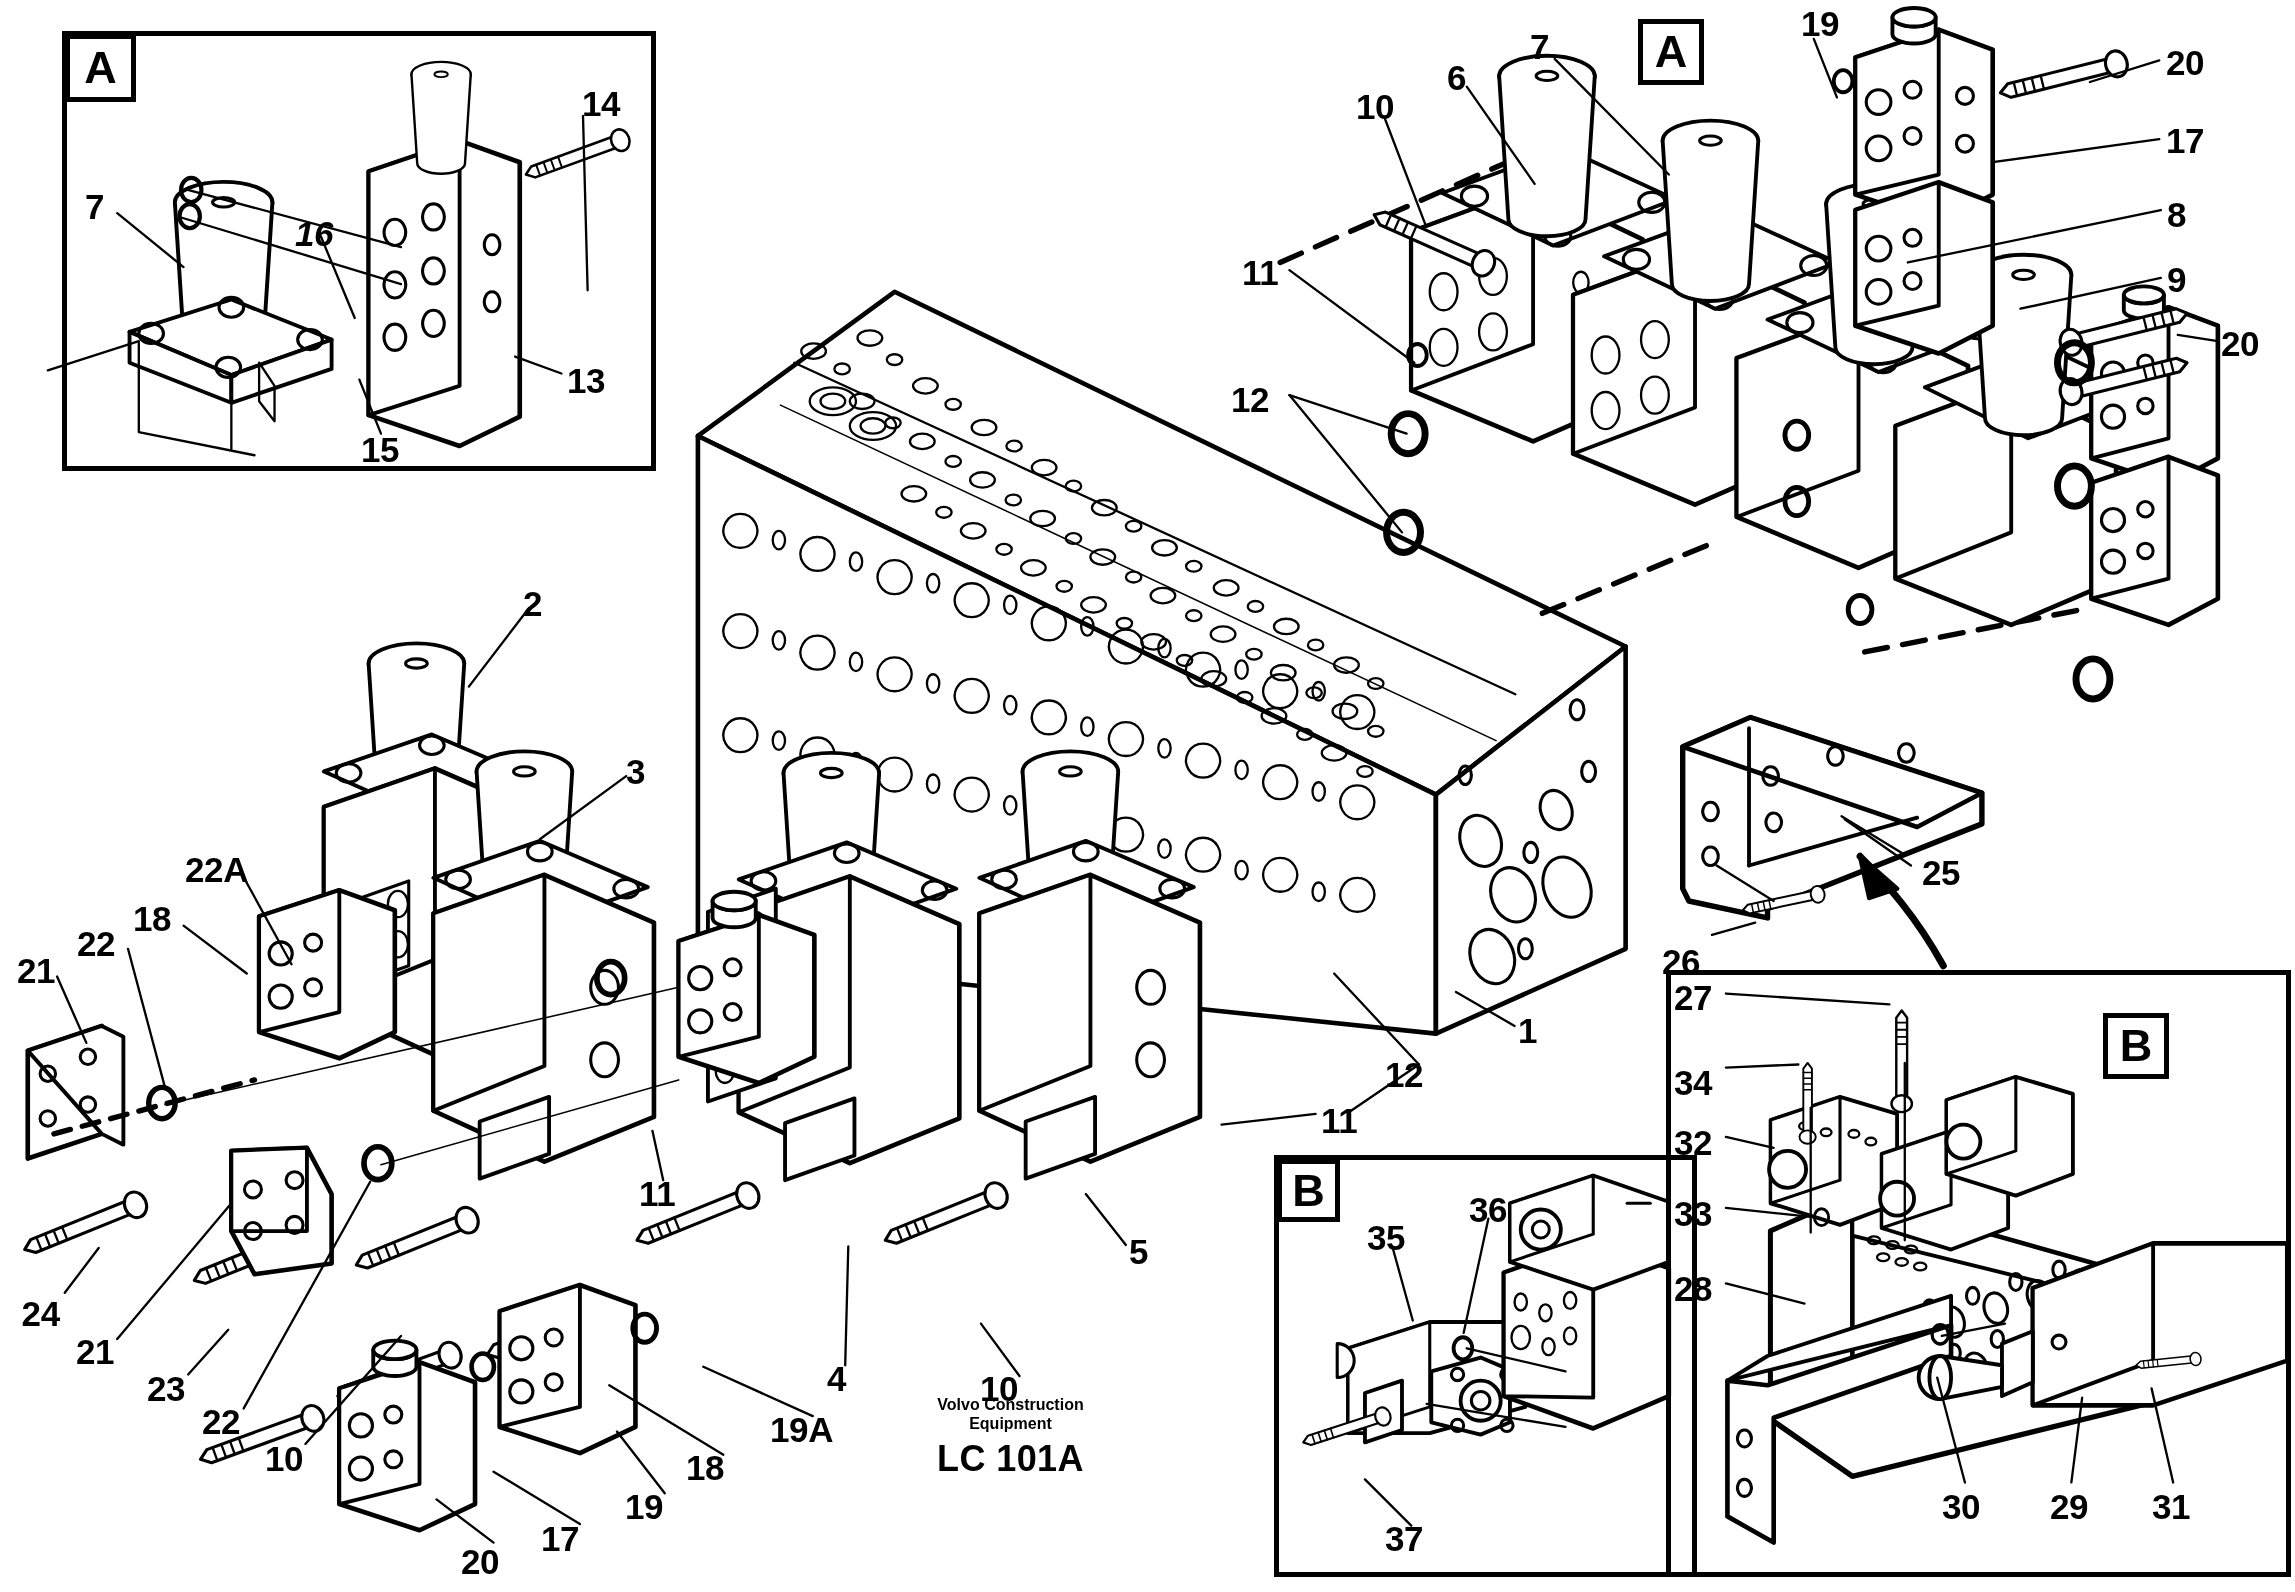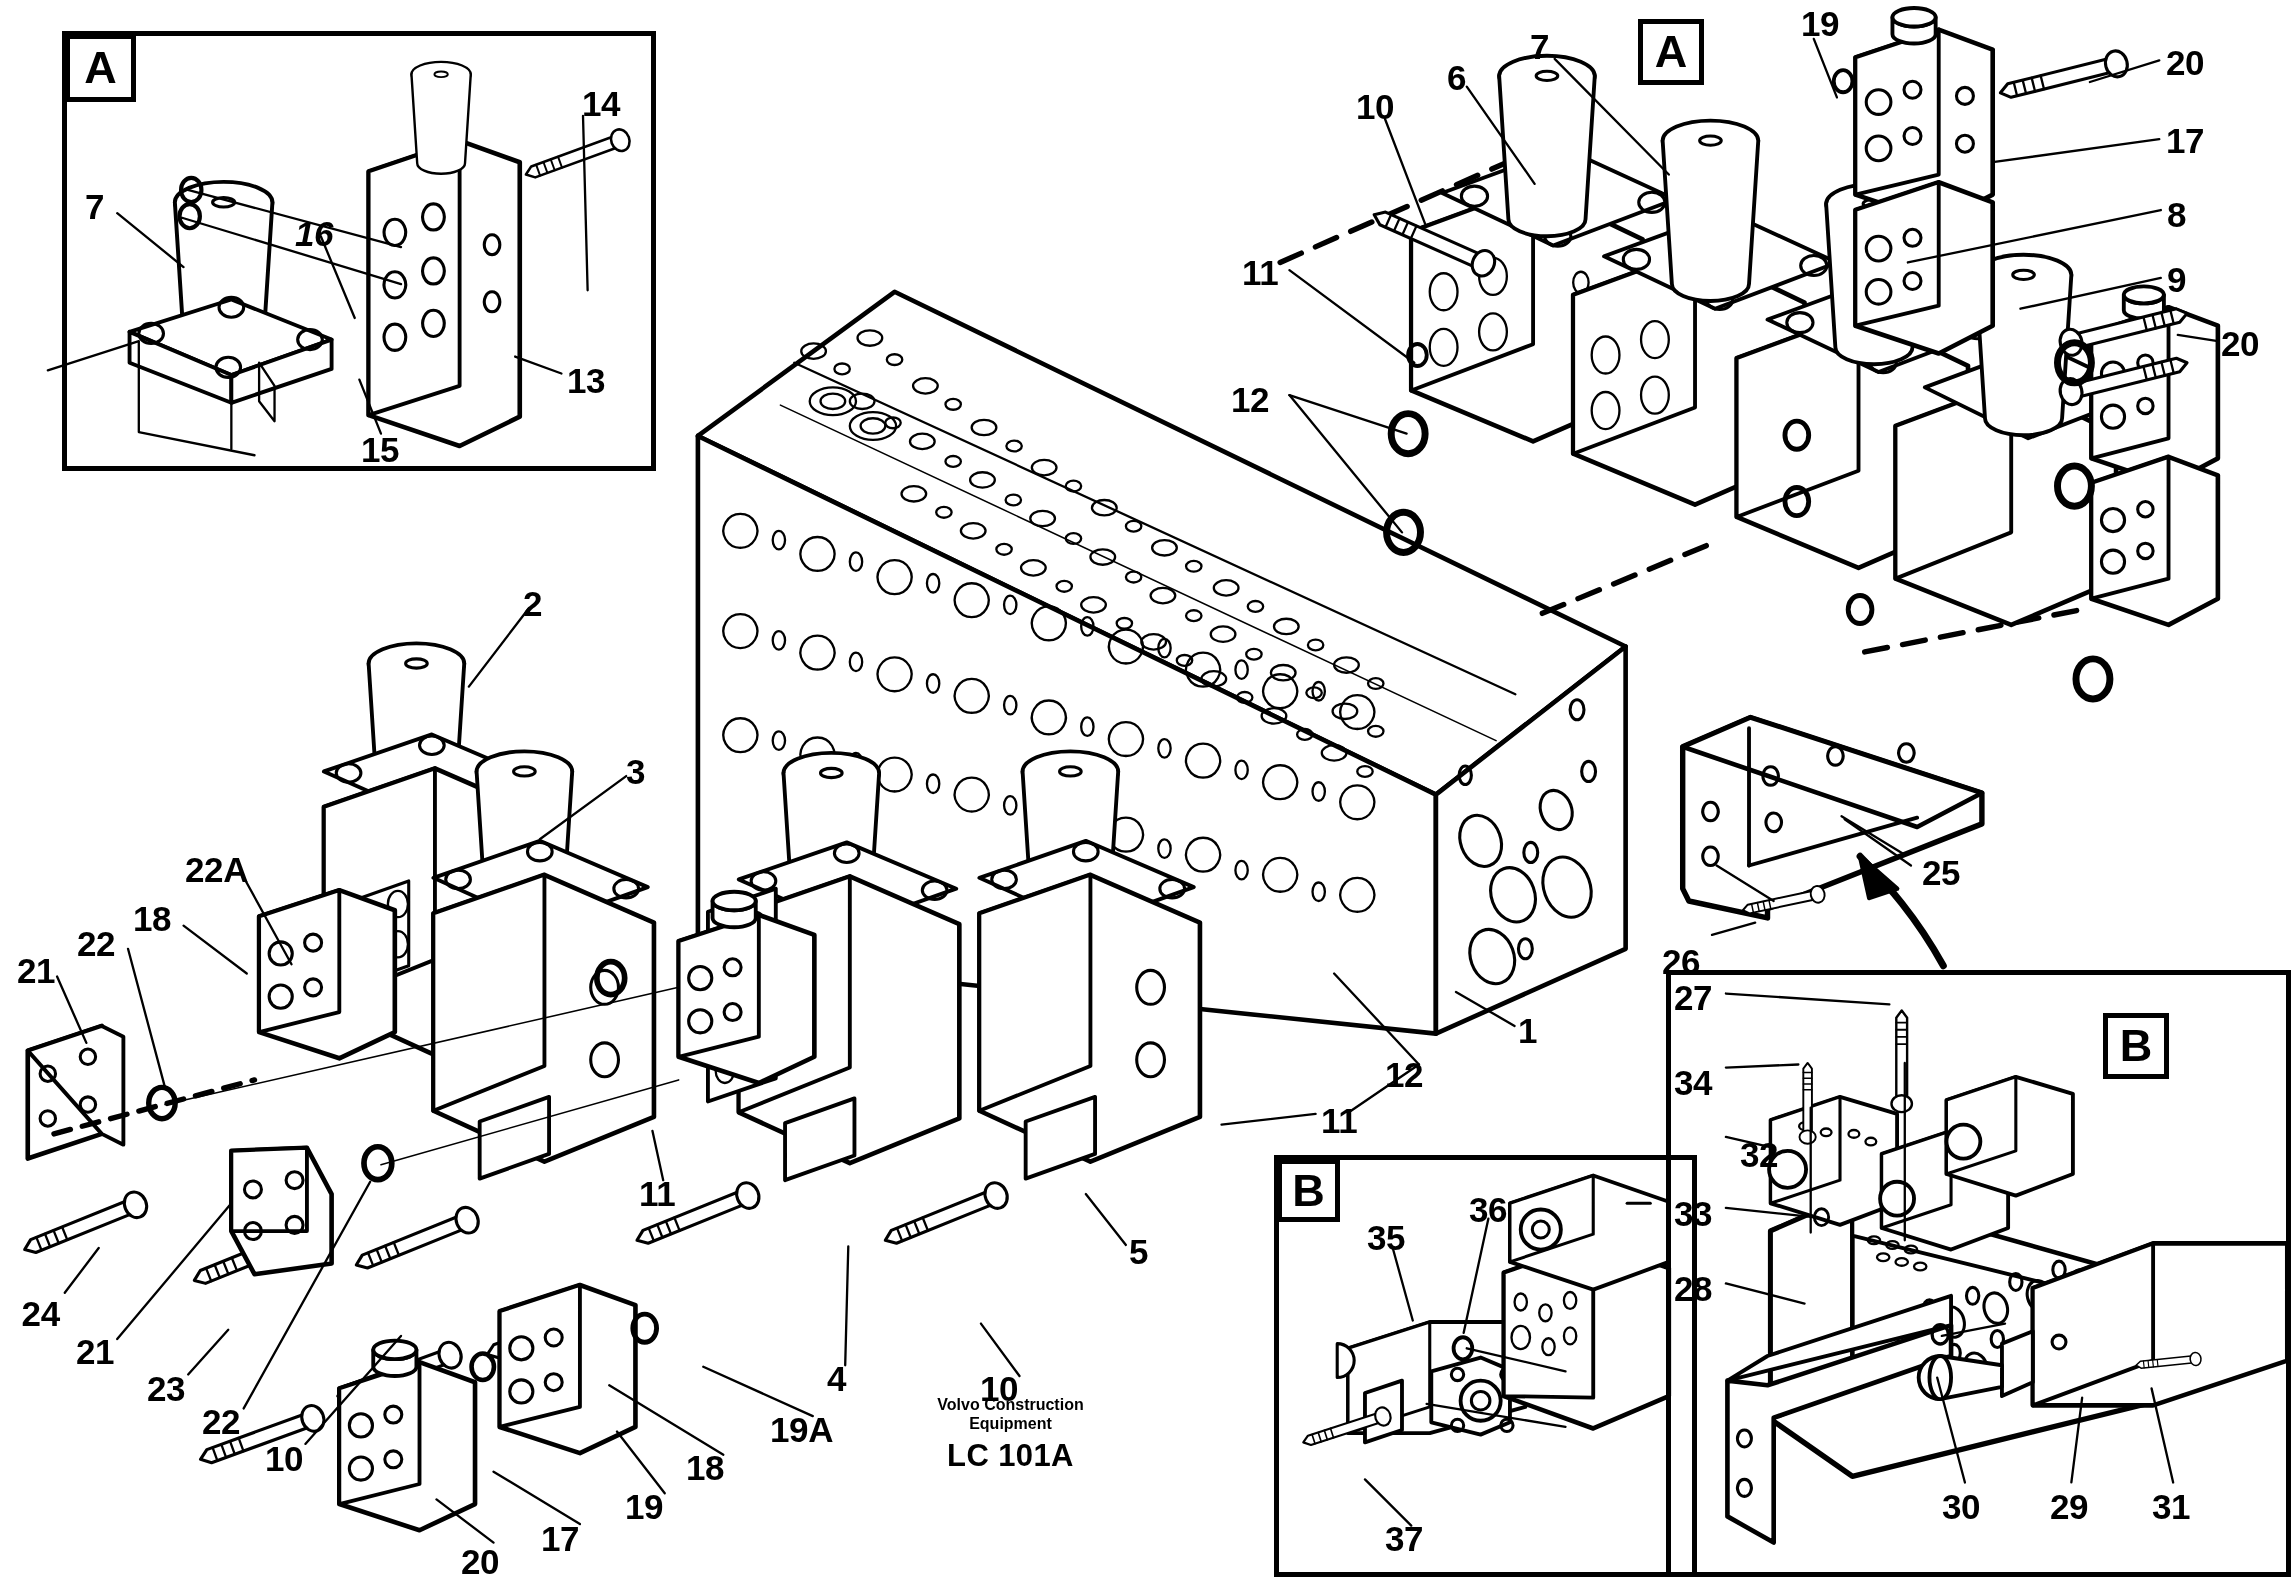--- a/index.html
+++ b/index.html
@@ -64,21 +64,21 @@
     font-family: "Liberation Sans", sans-serif;
     line-height: 1.18;
   }
   .caption .cap-line {
     font-weight: bold;
     font-size: 16px;
     display: block;
   }
   .caption .cap-code {
     font-weight: bold;
-    font-size: 31px;
+    font-size: 36px;
     display: block;
     margin-top: 4.6px;
     letter-spacing: 0.4px;
   }
 </style>
 </head>
 <body>
 
 <div id="sheet">
 
@@ -912,21 +912,21 @@
       <div class="callout cs-lg" style="left: 625px; top: 1489px;">19</div>
       <div class="callout cs-lg" style="left: 686px; top: 1450px;">18</div>
       <div class="callout cs-lg" style="left: 770px; top: 1412px;">19A</div>
       <div class="callout cs-lg" style="left: 827px; top: 1361px;">4</div>
       <div class="callout cs-lg" style="left: 980px; top: 1371px;">10</div>
       <div class="callout cs-lg" style="left: 1367px; top: 1220px;">35</div>
       <div class="callout cs-lg" style="left: 1469px; top: 1192px;">36</div>
       <div class="callout cs-lg" style="left: 1385px; top: 1521px;">37</div>
       <div class="callout cs-lg" style="left: 1674px; top: 980px;">27</div>
       <div class="callout cs-lg" style="left: 1674px; top: 1055px; margin-top: 10px;">34</div>
-      <div class="callout cs-lg" style="left: 1740px; top: 1125px; margin-top: 12px;">32</div>
+      <div class="callout cs-lg" style="left: 1674px; top: 1125px;">32</div>
       <div class="callout cs-lg" style="left: 1674px; top: 1196px;">33</div>
       <div class="callout cs-lg" style="left: 1674px; top: 1271px;">28</div>
       <div class="callout cs-lg" style="left: 1942px; top: 1489px;">30</div>
       <div class="callout cs-lg" style="left: 2050px; top: 1489px;">29</div>
       <div class="callout cs-lg" style="left: 2152px; top: 1489px;">31</div>
     </div>
 
 </div>
 
 

